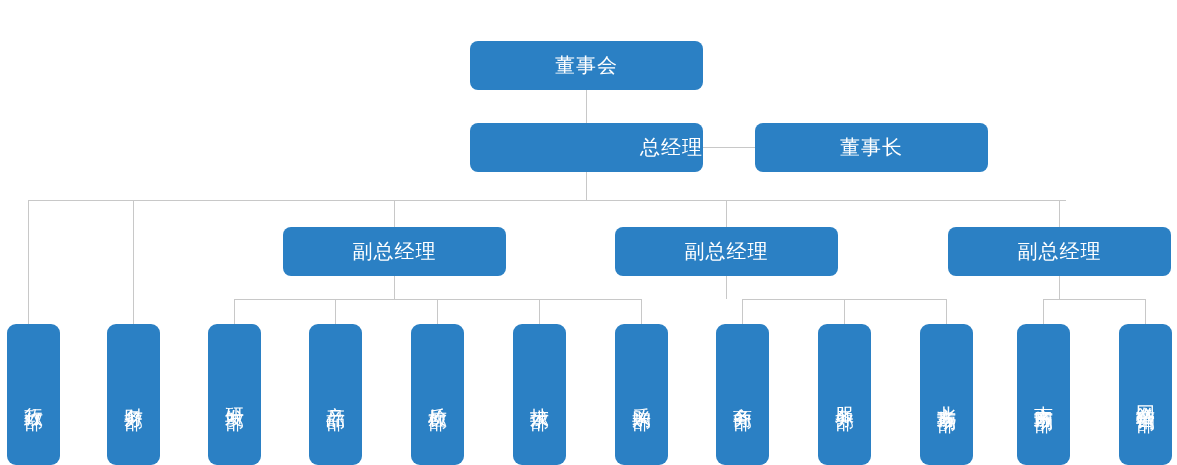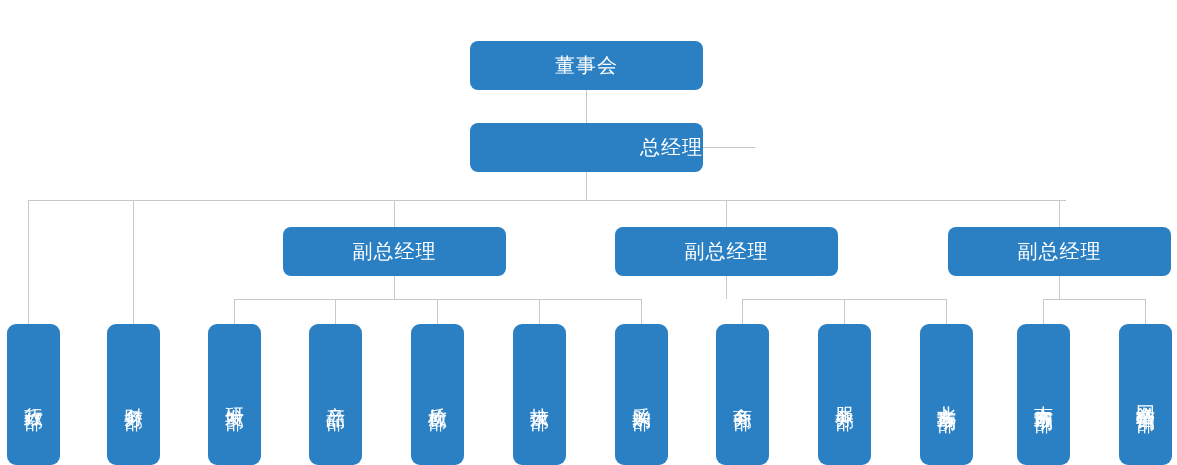--- a/index.html
+++ b/index.html
@@ -114,20 +114,23 @@
   <div class="conn v" style="left:1145px; top:267px; height:25px;"></div>
 
   <div class="node wide" style="left:470px; top:9px; width:233px;">
     <span class="label">董事会</span>
   </div>
 
   <div class="node wide" style="left:470px; top:91px; width:233px;justify-content:flex-end;">
     <span class="label">总经理</span>
   </div>
 
+  <div class="node wide" style="left:755px; top:91px; width:233px;">
+    <span class="label">董事长</span>
+  </div>
 
   <div class="node wide" style="left:283px; top:195px; width:223px;">
     <span class="label">副总经理</span>
   </div>
 
   <div class="node wide" style="left:615px; top:195px; width:223px;">
     <span class="label">副总经理</span>
   </div>
 
   <div class="node wide" style="left:948px; top:195px; width:223px;">

